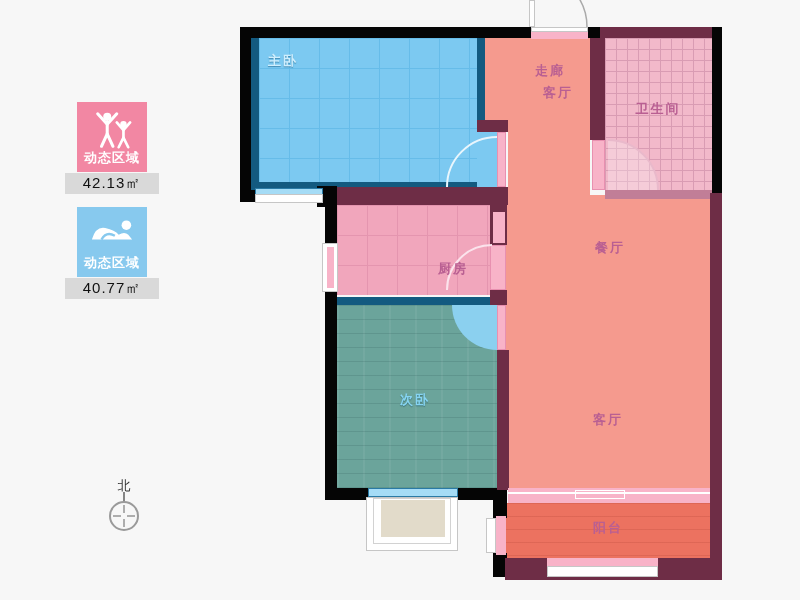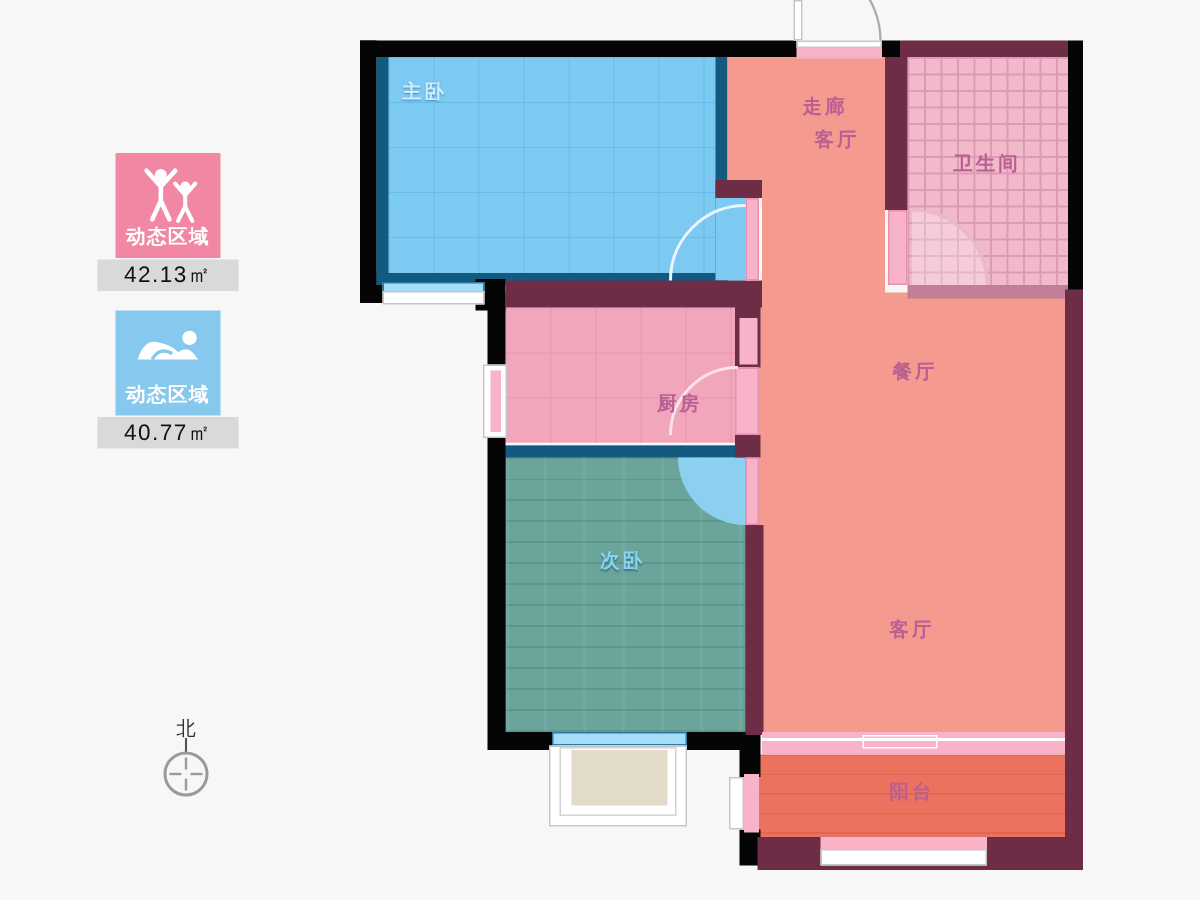--- a/index.html
+++ b/index.html
@@ -201,17 +201,17 @@
       <path d="M 608 140 A 50 50 0 0 1 658 190" fill="none" stroke="#e9b9cb" stroke-width="2"></path>
       <path d="M 492 245 A 45 45 0 0 0 447 290" fill="none" stroke="#fbe3ec" stroke-width="2"></path>
     </svg>
 
     <span class="abs rlabel blue1" style="left:283px;top:61px;">主卧</span>
     <span class="abs rlabel" style="left:550px;top:71px;">走廊</span>
     <span class="abs rlabel" style="left:558px;top:93px;">客厅</span>
     <span class="abs rlabel" style="left:658px;top:109px;">卫生间</span>
     <span class="abs rlabel" style="left:610px;top:248px;">餐厅</span>
     <span class="abs rlabel" style="left:453px;top:269px;">厨房</span>
-    <span class="abs rlabel blue2" style="left:415px;top:374px;">次卧</span>
+    <span class="abs rlabel blue2" style="left:415px;top:400px;">次卧</span>
     <span class="abs rlabel" style="left:608px;top:420px;">客厅</span>
     <span class="abs rlabel" style="left:608px;top:528px;">阳台</span>
   </div>
 </div>
 
 </body></html>

